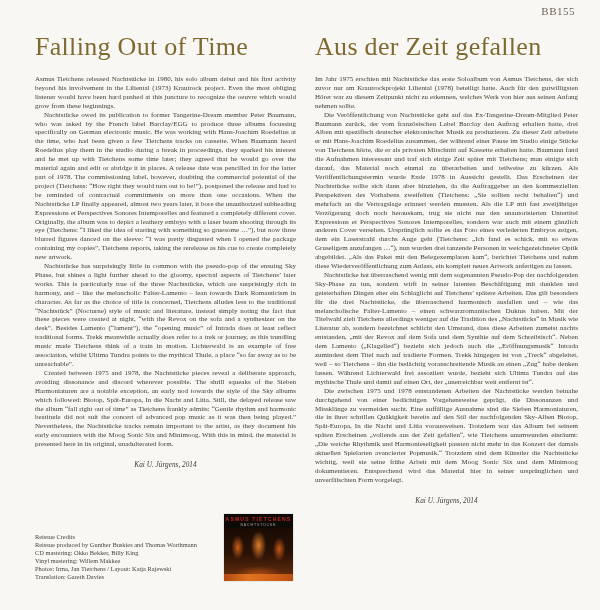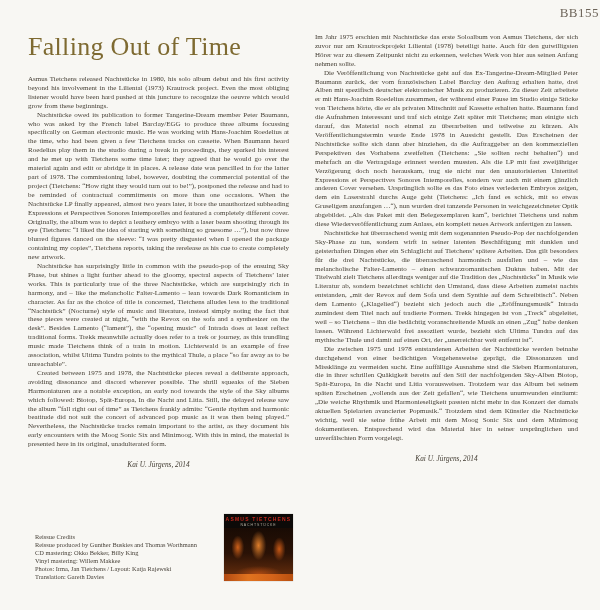--- a/index.html
+++ b/index.html
@@ -2,25 +2,25 @@
 <html><head>
 <meta charset="utf-8">
 <style>
   html,body{margin:0;padding:0;}
   body{
     width:600px;height:610px;position:relative;overflow:hidden;
     background:#f8f7f3;
     font-family:"Liberation Serif","DejaVu Serif",serif;
   }
   .catalog{
-    position:absolute;top:5px;right:1px;
-    font-size:13px;letter-spacing:.5px;color:#6e655a;margin-left:24px;
+    position:absolute;top:5px;right:25px;
+    font-size:11px;letter-spacing:.5px;color:#6e655a;margin-left:24px;
   }
   .col{position:absolute;top:33px;}
-  .col-left{left:28px;width:261px;}
+  .col-left{left:35px;width:261px;}
   .col-right{left:315px;width:263px;}
   h1.page-title{
     margin:0 0 14px 0;
     font-weight:normal;
     font-size:26px;line-height:28px;
     letter-spacing:.3px;
     color:#7e6a31;
   }
   .bodytext p{
     margin:0;
@@ -81,20 +81,21 @@
   <div class="bodytext">
     <p>Asmus Tietchens released Nachtstücke in 1980, his solo album debut and his first activity beyond his involvement in the Liliental (1973) Krautrock project. Even the most obliging listener would have been hard pushed at this juncture to recognize the oeuvre which would grow from these beginnings.</p>
     <p class="indent">Nachtstücke owed its publication to former Tangerine-Dream member Peter Baumann, who was asked by the French label Barclay/EGG to produce three albums focussing specifically on German electronic music. He was working with Hans-Joachim Roedelius at the time, who had been given a few Tietchens tracks on cassette. When Baumann heard Roedelius play them in the studio during a break in proceedings, they sparked his interest and he met up with Tietchens some time later; they agreed that he would go over the material again and edit or abridge it in places. A release date was pencilled in for the latter part of 1978. The commissioning label, however, doubting the commercial potential of the project (Tietchens: “How right they would turn out to be!”), postponed the release and had to be reminded of contractual commitments on more than one occasions. When the Nachtstücke LP finally appeared, almost two years later, it bore the unauthorized subheading Expressions et Perspectives Sonores Intemporelles and featured a completely different cover. Originally, the album was to depict a leathery embryo with a laser beam shooting through its eye (Tietchens: “I liked the idea of starting with something so gruesome …”), but now three blurred figures danced on the sleeve: “I was pretty disgusted when I opened the package containing my copies”, Tietchens reports, taking the rerelease as his cue to create completely new artwork.</p>
     <p class="indent">Nachtstücke has surprisingly little in common with the pseudo-pop of the ensuing Sky Phase, but shines a light further ahead to the gloomy, spectral aspects of Tietchens’ later works. This is particularly true of the three Nachtstücke, which are surprisingly rich in harmony, and – like the melancholic Falter-Lamento – lean towards Dark Romanticism in character. As far as the choice of title is concerned, Tietchens alludes less to the traditional “Nachtstück” (Nocturne) style of music and literature, instead simply noting the fact that these pieces were created at night, “with the Revox on the sofa and a synthesizer on the desk”. Besides Lamento (“lament”), the “opening music” of Intrada does at least reflect traditional forms. Trekk meanwhile actually does refer to a trek or journey, as this trundling music made Tietchens think of a train in motion. Lichterwald is an example of free association, whilst Ultima Tundra points to the mythical Thule, a place “so far away as to be unreachable”.</p>
     <p class="indent">Created between 1975 and 1978, the Nachtstücke pieces reveal a deliberate approach, avoiding dissonance and discord wherever possible. The shrill squeaks of the Sieben Harmoniaturen are a notable exception, an early nod towards the style of the Sky albums which followed: Biotop, Spät-Europa, In die Nacht and Litia. Still, the delayed release saw the album “fall right out of time” as Tietchens frankly admits: “Gentle rhythm and harmonic beatitude did not suit the concert of advanced pop music as it was then being played.” Nevertheless, the Nachtstücke tracks remain important to the artist, as they document his early encounters with the Moog Sonic Six and Minimoog. With this in mind, the material is presented here in its original, unadulterated form.</p>
   </div>
   <div class="signature">Kai U. Jürgens, 2014</div>
 </div>
 
 <div class="col col-right">
+  <h1 class="page-title">Aus der Zeit gefallen</h1>
   <div class="bodytext">
     <p>Im Jahr 1975 erschien mit Nachtstücke das erste Soloalbum von Asmus Tietchens, der sich zuvor nur am Krautrockprojekt Liliental (1978) beteiligt hatte. Auch für den gutwilligsten Hörer war zu diesem Zeitpunkt nicht zu erkennen, welches Werk von hier aus seinen Anfang nehmen sollte.</p>
     <p class="indent">Die Veröffentlichung von Nachtstücke geht auf das Ex-Tangerine-Dream-Mitglied Peter Baumann zurück, der vom französischen Label Barclay den Auftrag erhalten hatte, drei Alben mit spezifisch deutscher elektronischer Musik zu produzieren. Zu dieser Zeit arbeitete er mit Hans-Joachim Roedelius zusammen, der während einer Pause im Studio einige Stücke von Tietchens hörte, die er als privaten Mitschnitt auf Kassette erhalten hatte. Baumann fand die Aufnahmen interessant und traf sich einige Zeit später mit Tietchens; man einigte sich darauf, das Material noch einmal zu überarbeiten und teilweise zu kürzen. Als Veröffentlichungstermin wurde Ende 1978 in Aussicht gestellt. Das Erscheinen der Nachtstücke sollte sich dann aber hinziehen, da die Auftraggeber an den kommerziellen Perspektiven des Vorhabens zweifelten (Tietchens: „Sie sollten recht behalten“) und mehrfach an die Vertragslage erinnert werden mussten. Als die LP mit fast zweijähriger Verzögerung doch noch herauskam, trug sie nicht nur den unautorisierten Untertitel Expressions et Perspectives Sonores Intemporelles, sondern war auch mit einem gänzlich anderen Cover versehen. Ursprünglich sollte es das Foto eines verlederten Embryos zeigen, dem ein Laserstrahl durchs Auge geht (Tietchens: „Ich fand es schick, mit so etwas Gruseligem anzufangen …“), nun wurden drei tanzende Personen in weichgezeichneter Optik abgebildet. „Als das Paket mit den Belegexemplaren kam“, berichtet Tietchens und nahm diese Wiederveröffentlichung zum Anlass, ein komplett neues Artwork anfertigen zu lassen.</p>
     <p class="indent">Nachtstücke hat überraschend wenig mit dem sogenannten Pseudo-Pop der nachfolgenden Sky-Phase zu tun, sondern wirft in seiner latenten Beschäftigung mit dunklen und geisterhaften Dingen eher ein Schlaglicht auf Tietchens’ spätere Arbeiten. Das gilt besonders für die drei Nachtstücke, die überraschend harmonisch ausfallen und – wie das melancholische Falter-Lamento – einen schwarzromantischen Duktus haben. Mit der Titelwahl zielt Tietchens allerdings weniger auf die Tradition des „Nachtstücks“ in Musik wie Literatur ab, sondern bezeichnet schlicht den Umstand, dass diese Arbeiten zumeist nachts entstanden, „mit der Revox auf dem Sofa und dem Synthie auf dem Schreibtisch“. Neben dem Lamento („Klagelied“) bezieht sich jedoch auch die „Eröffnungsmusik“ Intrada zumindest dem Titel nach auf tradierte Formen. Trekk hingegen ist von „Treck“ abgeleitet, weil – so Tietchens – ihn die bedächtig voranschreitende Musik an einen „Zug“ habe denken lassen. Während Lichterwald frei assoziiert wurde, bezieht sich Ultima Tundra auf das mythische Thule und damit auf einen Ort, der „unerreichbar weit entfernt ist“.</p>
     <p class="indent">Die zwischen 1975 und 1978 entstandenen Arbeiten der Nachtstücke werden beinahe durchgehend von einer bedächtigen Vorgehensweise geprägt, die Dissonanzen und Missklänge zu vermeiden sucht. Eine auffällige Ausnahme sind die Sieben Harmoniaturen, die in ihrer schrillen Quäkigkeit bereits auf den Stil der nachfolgenden Sky-Alben Biotop, Spät-Europa, In die Nacht und Litia vorausweisen. Trotzdem war das Album bei seinem späten Erscheinen „vollends aus der Zeit gefallen“, wie Tietchens unumwunden einräumt: „Die weiche Rhythmik und Harmonieseligkeit passten nicht mehr in das Konzert der damals aktuellen Spielarten avancierter Popmusik.“ Trotzdem sind dem Künstler die Nachtstücke wichtig, weil sie seine frühe Arbeit mit dem Moog Sonic Six und dem Minimoog dokumentieren. Entsprechend wird das Material hier in seiner ursprünglichen und unverfälschten Form vorgelegt.</p>
   </div>
   <div class="signature">Kai U. Jürgens, 2014</div>
 </div>
 
 <div class="credits">

